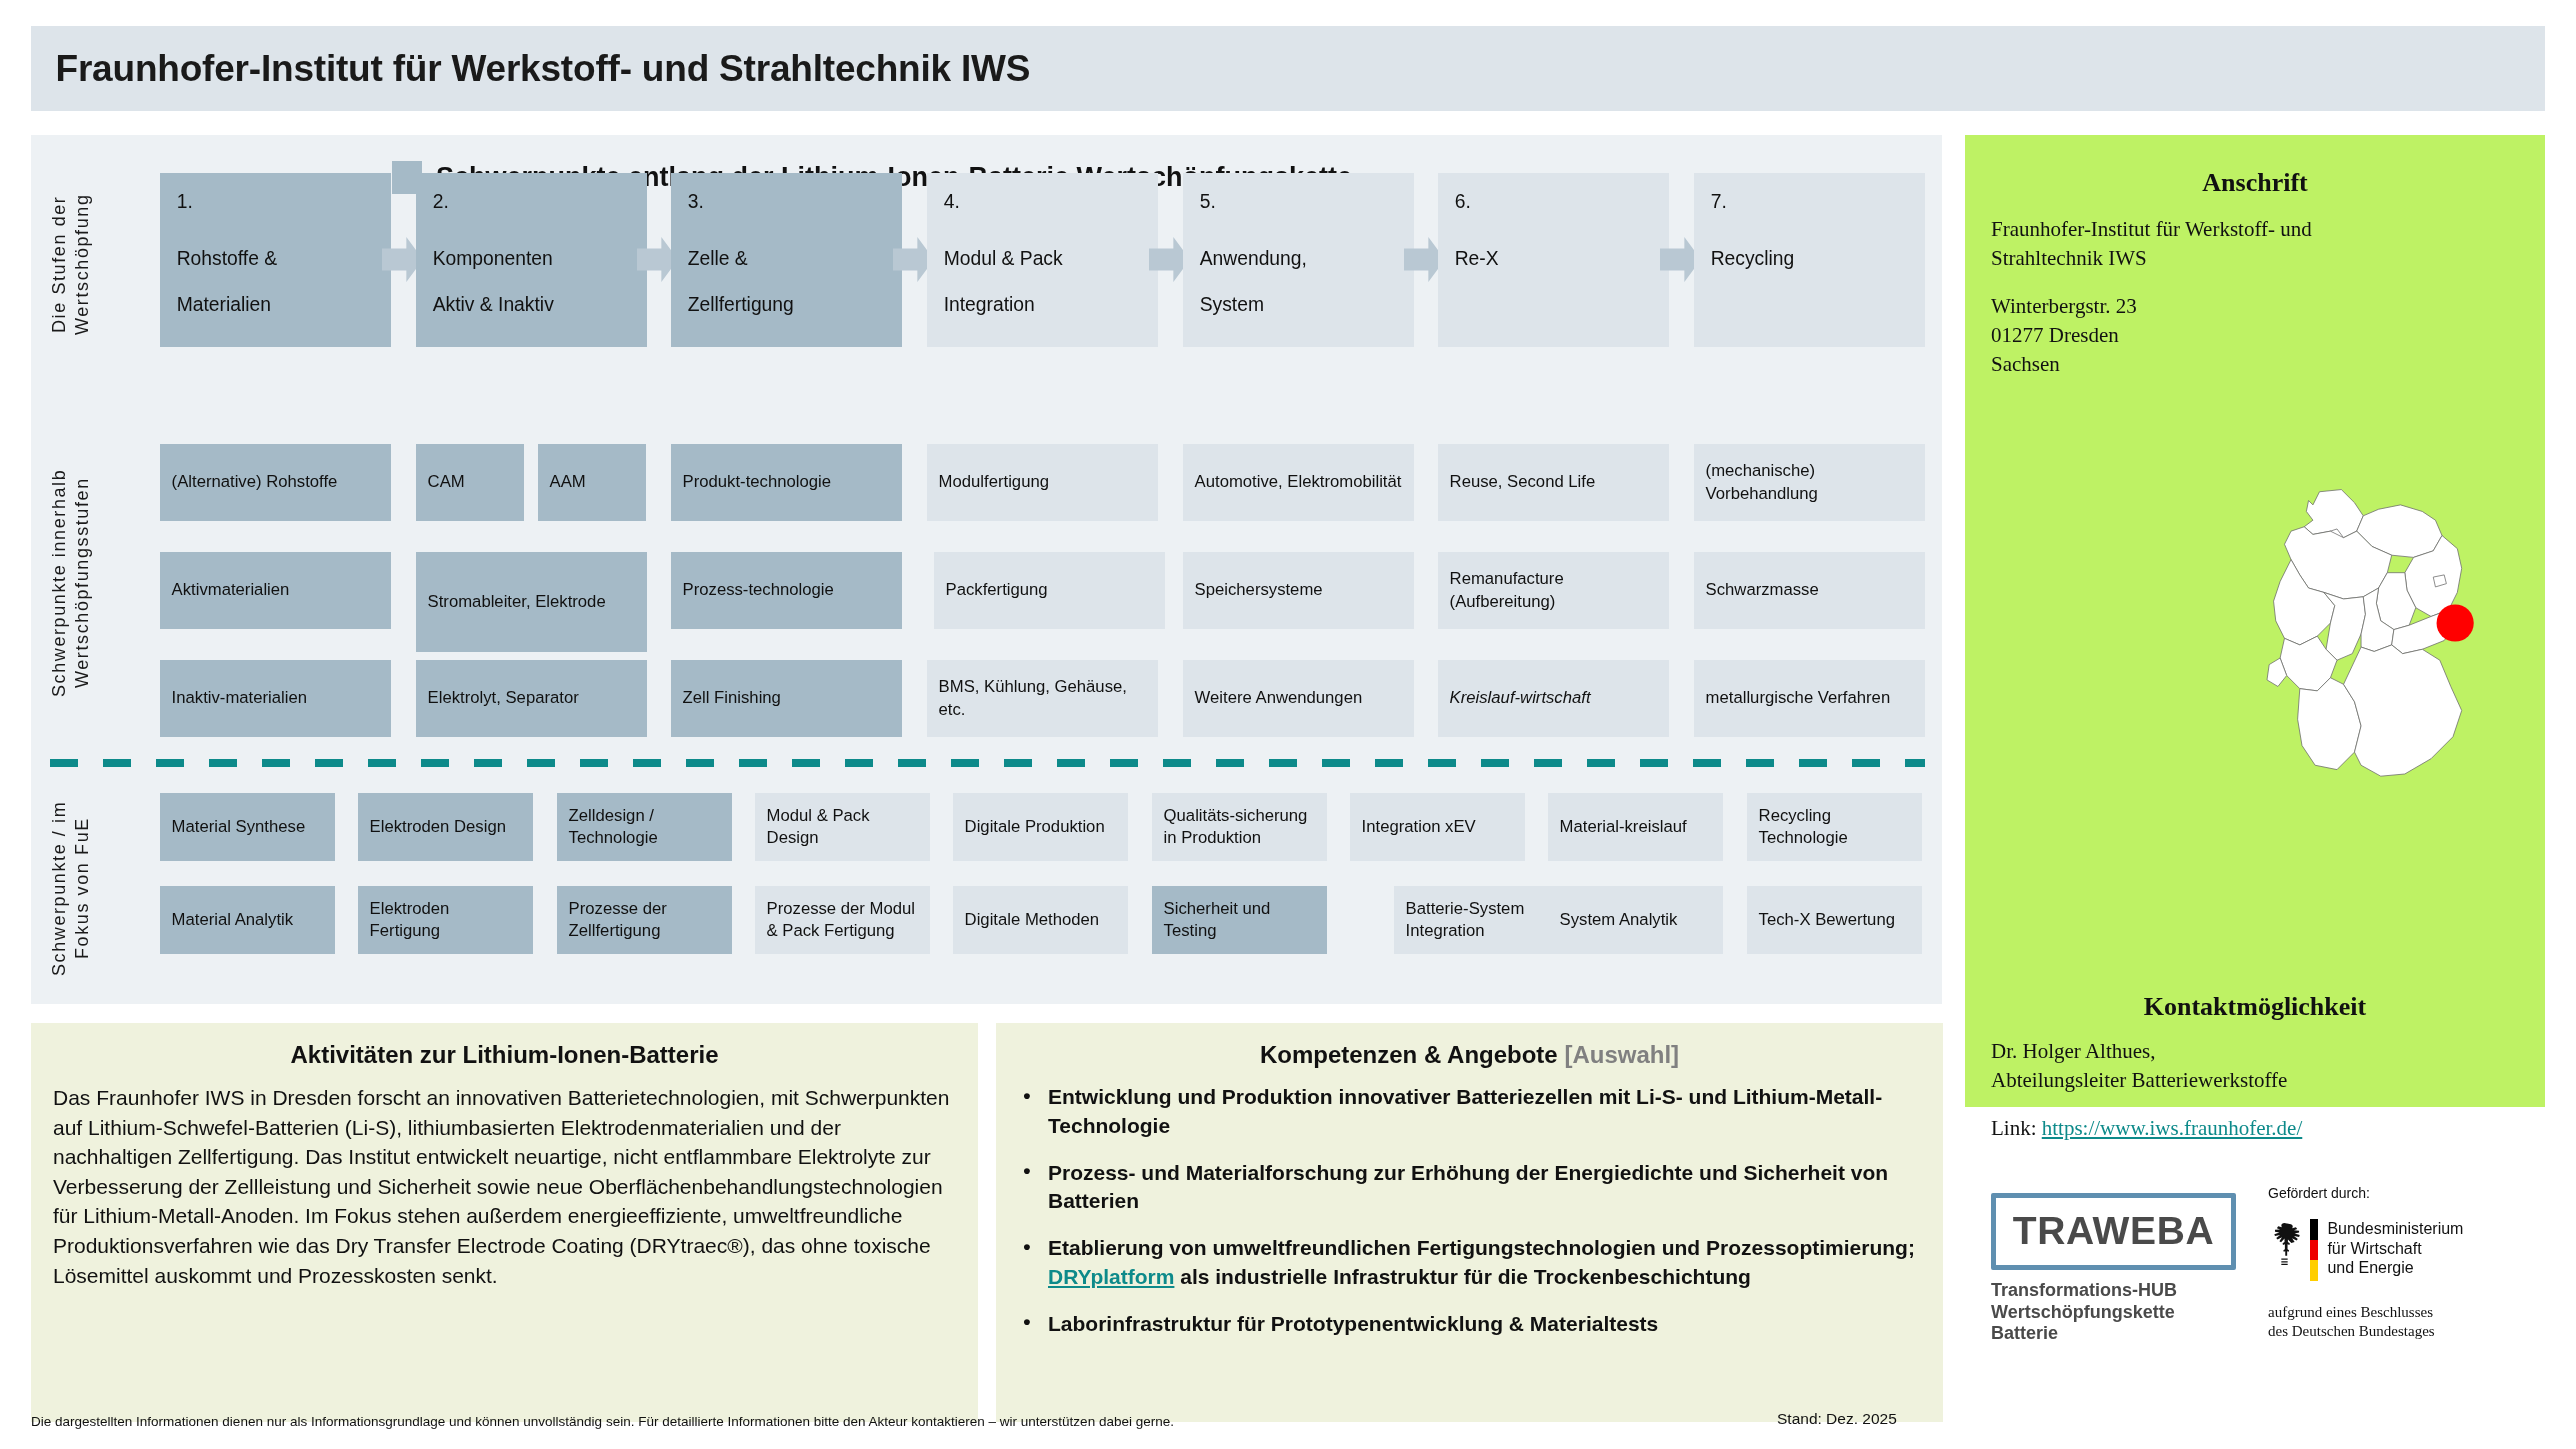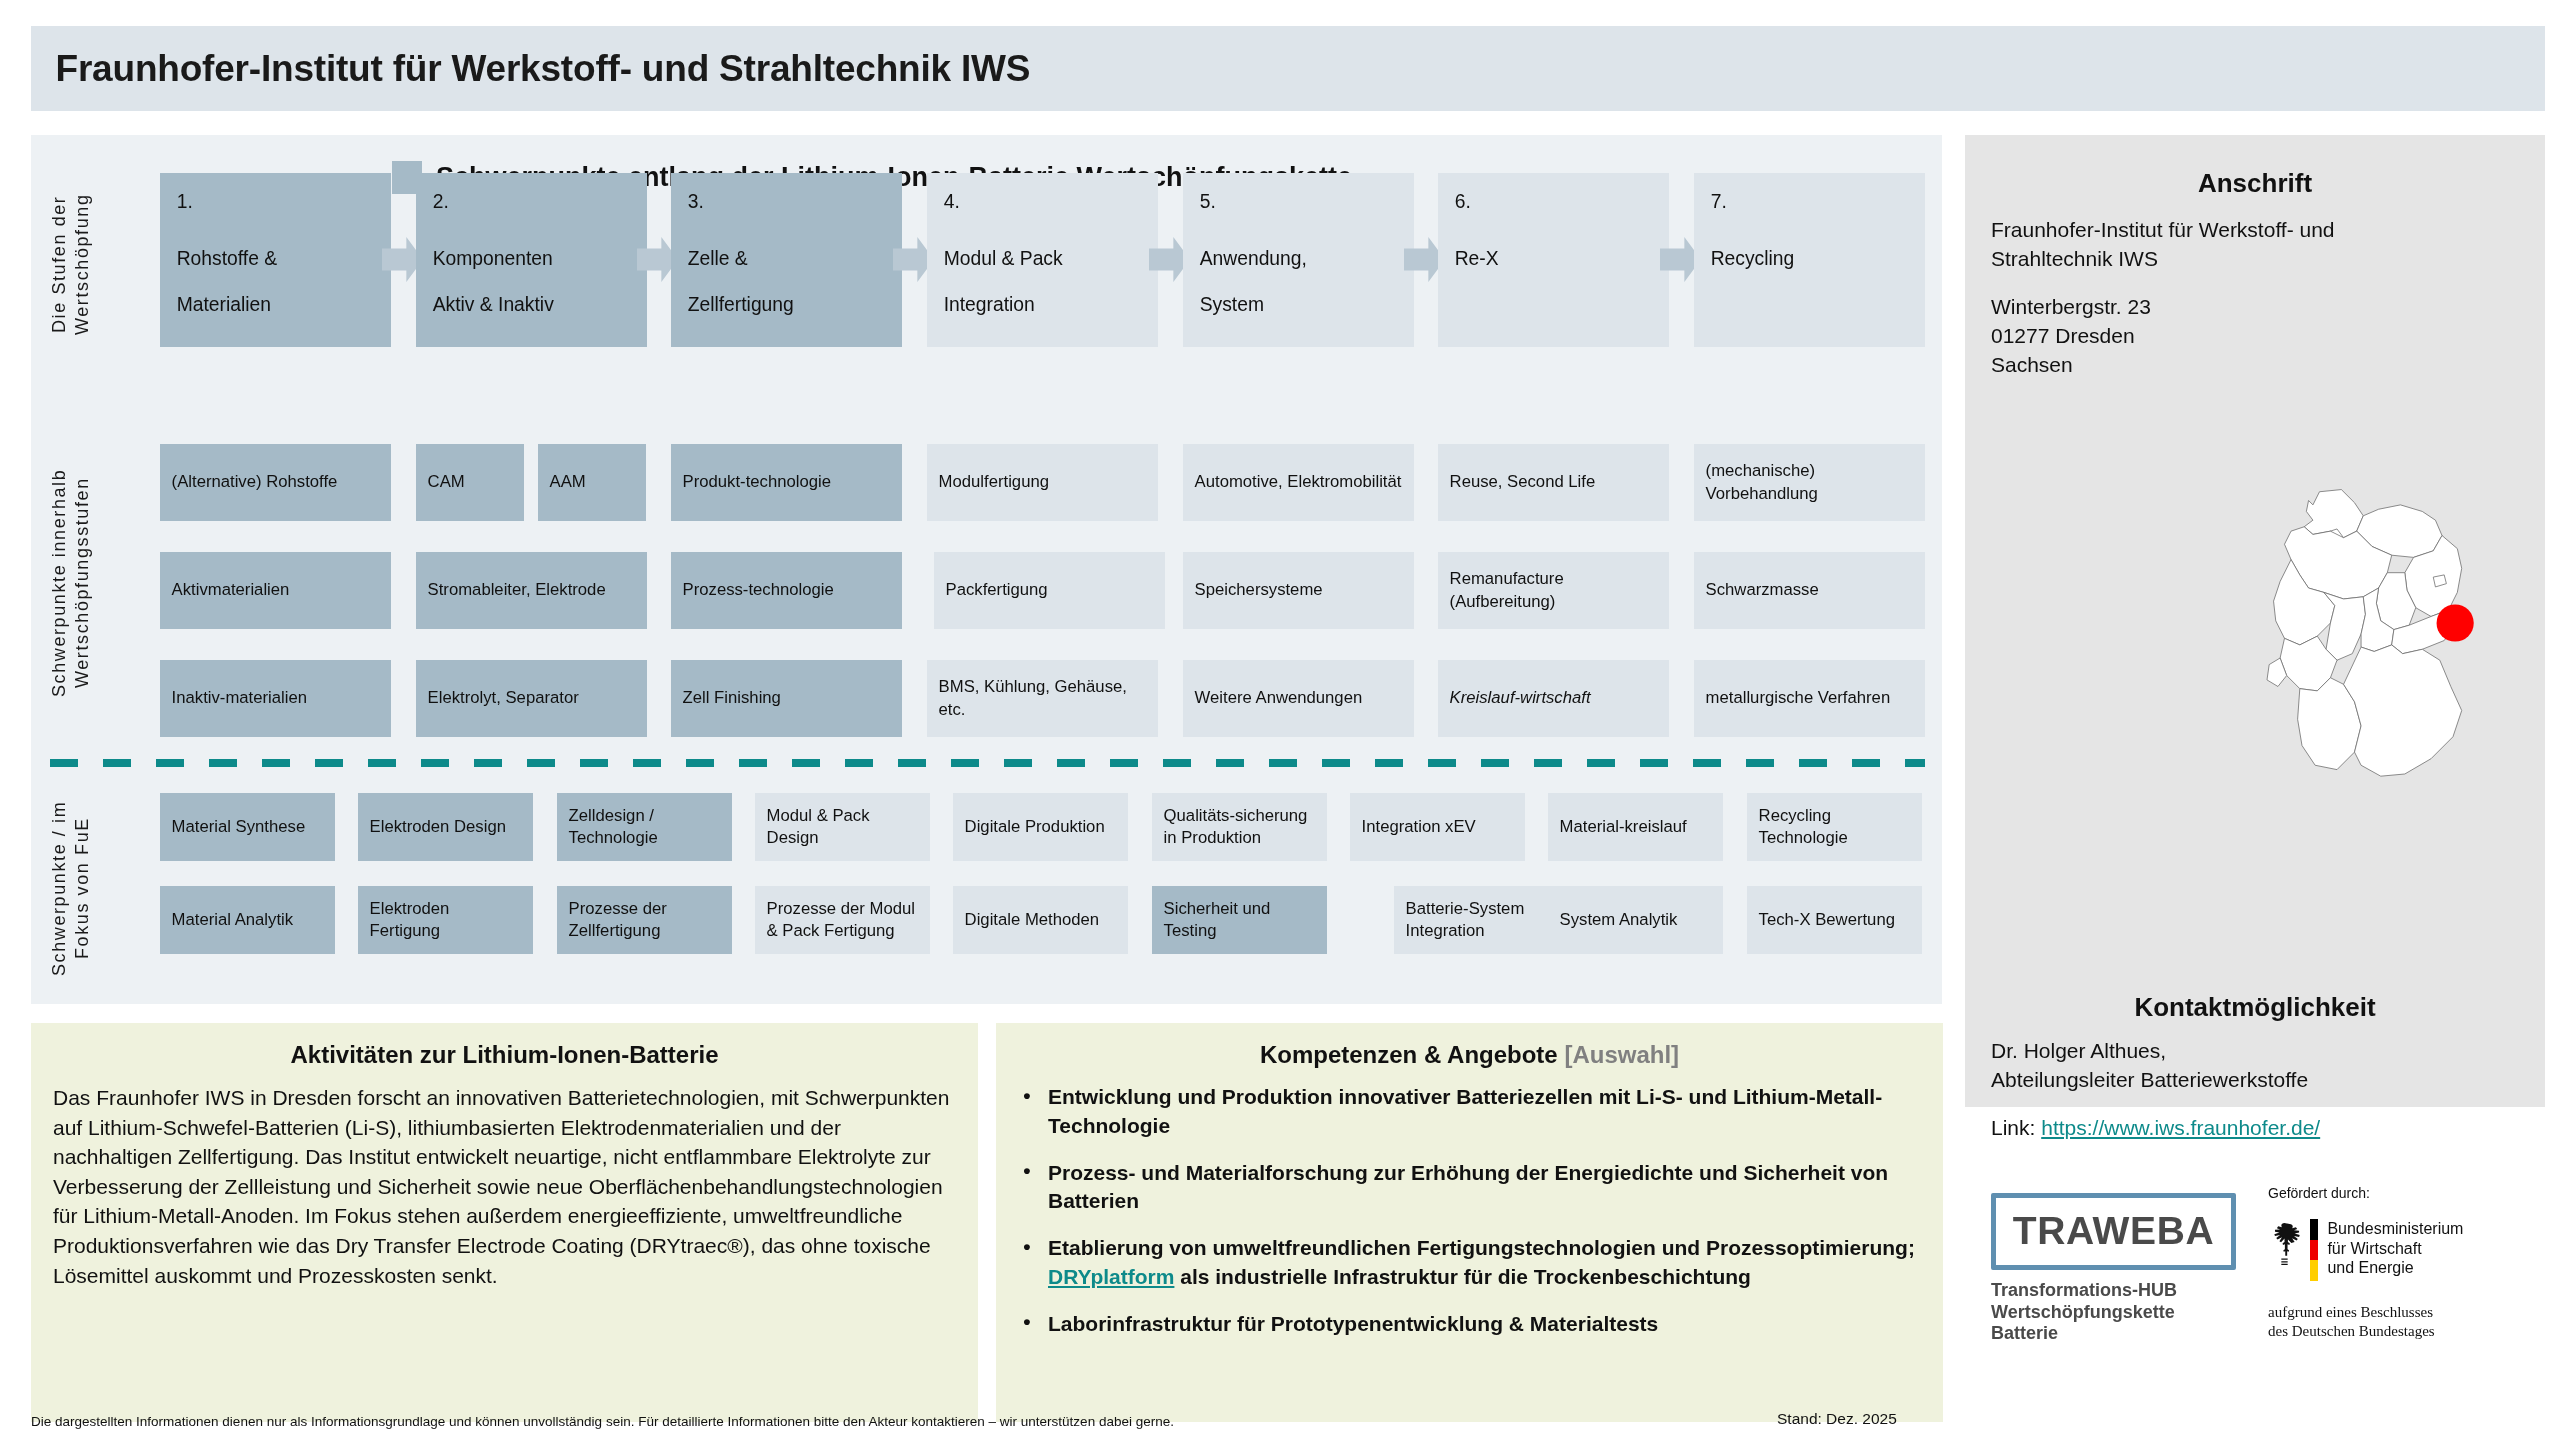--- a/index.html
+++ b/index.html
@@ -121,21 +121,22 @@
   }
   ul.bul li:before {
     content: "\2022"; position:absolute; left: 5.2px; top: -1.3px; font-size: 21px;
   }
   a.tlink { color:#0d8a8a; text-decoration: underline; }
 
   
   .right-panel {
     position: absolute; left: 1965px; top: 135px;
     width: 580px; height: 972px;
-    background: #e5e5e5;
+    background: #bef264;
+    font-family: Liberation Serif, serif;
   }
   .rp-h { text-align:center; font-size: 26px; font-weight: bold; color:#111; margin-top: 33px; }
   .rp-body { font-size: 21px; line-height: 1.38; color:#111; padding: 0 26px; margin-top: 16.7px; }
   .rp-gap { height: 19.3px; }
   .map-wrap { position:absolute; left: 219px; top: 348px; width: 341px; height: 361px; }
   .map-wrap svg { width:100%; height:100%; }
   .kontakt-h { position: absolute; left: 0; width: 580px; top: 857px;
                text-align:center; font-size: 26px; font-weight:bold; color:#111; }
   .kontakt-body { position:absolute; left: 26px; top: 902px; width: 535px;
                   font-size: 21px; line-height: 1.38; color:#111; }
@@ -278,21 +279,21 @@
       </div>
       <div class="cell" style="left: 1278px; width: 231px; top: 0px; height: 77px;">
         <span>Reuse, Second Life</span>
       </div>
       <div class="cell" style="left: 1534px; width: 231px; top: 0px; height: 77px;">
         <span>(mechanische) Vorbehandlung</span>
       </div>
       <div class="cell hl" style="left: 0px; width: 231px; top: 108px; height: 77px;">
         <span>Aktivmaterialien</span>
       </div>
-      <div class="cell hl" style="left: 256px; width: 231px; top: 108px; height: 77px;">
+      <div class="cell hl" style="left: 256px; width: 231px; top: 108px; height: 100px;">
         <span>Stromableiter, Elektrode</span>
       </div>
       <div class="cell hl" style="left: 511px; width: 231px; top: 108px; height: 77px;">
         <span>Prozess-technologie</span>
       </div>
       <div class="cell" style="left: 767px; width: 231px; top: 108px; height: 77px; margin-left: 7px;">
         <span>Packfertigung</span>
       </div>
       <div class="cell" style="left: 1023px; width: 231px; top: 108px; height: 77px;">
         <span>Speichersysteme</span>

